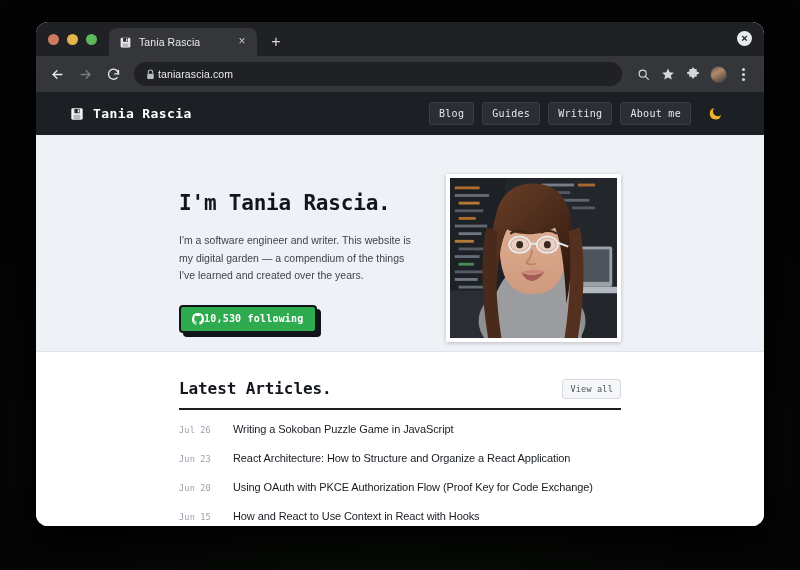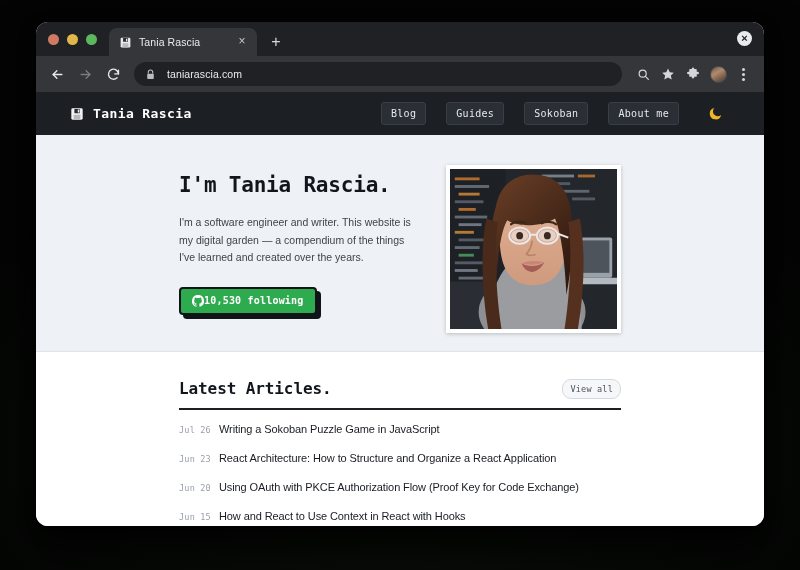--- a/index.html
+++ b/index.html
@@ -115,21 +115,21 @@
   .navbtn svg { display: block; }
   .omnibox {
     flex: 1;
     height: 24px;
     margin: 0 8px 0 6px;
     background: #202124;
     border-radius: 13px;
     display: flex;
     align-items: center;
     padding: 0 12px;
-    gap: 12px;
+    gap: 3px;
   }
   .lock { width: 9px; height: 11px; flex: 0 0 9px; }
   .url { font-size: 10.5px; color: #e8eaed; letter-spacing: .1px; }
   .tb-icons { display: flex; align-items: center; gap: 3px; }
   .tb-ico {
     width: 22px; height: 22px;
     display: flex; align-items: center; justify-content: center;
     color: #d4d6d9;
   }
   .avatar-ico {
@@ -153,21 +153,21 @@
   }
   .brand { display: flex; align-items: center; gap: 9px; }
   .brand-icon { width: 14px; height: 14px; display: block; }
   .brand-name {
     font-family: "DejaVu Sans Mono", monospace;
     font-size: 13px;
     font-weight: bold;
     color: #ffffff;
     letter-spacing: .4px;
   }
-  .site-nav { margin-left: auto; display: flex; align-items: center; gap: 20px; }
+  .site-nav { margin-left: auto; display: flex; align-items: center; gap: 8px; }
   .nav-btn {
     font-family: "DejaVu Sans Mono", monospace;
     font-size: 10px;
     color: #e6e8ea;
     background: #2a2e35;
     border: 1px solid #3a3f47;
     border-radius: 3px;
     padding: 5px 9px;
     letter-spacing: .3px;
     white-space: nowrap;
@@ -184,21 +184,21 @@
     border-bottom: 1px solid #e0e4ea;
     height: 217px;
     padding: 30px 34px 0 34px;
     display: flex;
     justify-content: center;
   }
   .hero-inner {
     width: 442px;
     display: flex;
     gap: 30px;
-    align-items: flex-start;
+    align-items: center;
   }
   .hero-text { width: 248px; padding-top: 8px; }
   .hero-title {
     font-family: "DejaVu Sans Mono", monospace;
     font-size: 21px;
     font-weight: bold;
     color: #12161c;
     letter-spacing: -0.2px;
     margin-bottom: 17px;
   }
@@ -255,28 +255,29 @@
     font-weight: bold;
     color: #12161c;
     letter-spacing: -0.1px;
   }
   .view-all {
     font-family: "DejaVu Sans Mono", monospace;
     font-size: 8.5px;
     color: #4b525c;
     background: #f6f7f9;
     border: 1px solid #d5d9df;
-    border-radius: 9px;
+    border-radius: 3px;
     padding: 4px 7px;
     letter-spacing: .2px;
   }
   .article-list { padding-top: 4px; }
   .article-row {
     display: flex;
     align-items: baseline;
+    gap: 14px;
     padding: 8.5px 0;
   }
   .article-date {
     font-family: "DejaVu Sans Mono", monospace;
     font-size: 8.5px;
     color: #9aa1ab;
     flex: 0 0 40px;
     letter-spacing: .2px;
     white-space: nowrap;
   }
@@ -384,21 +385,21 @@
             <rect x="5" y="2.2" width="6.2" height="4.8" rx=".5" fill="#2b2d30"></rect>
             <rect x="8.9" y="2.9" width="1.7" height="3.4" fill="#f2f2f3"></rect>
             <rect x="4.2" y="8.8" width="7.6" height="5.4" rx=".5" fill="#b7b9bd"></rect>
           </svg>
           <span class="brand-name">Tania Rascia</span>
         </div>
 
         <nav class="site-nav">
           <a class="nav-btn">Blog</a>
           <a class="nav-btn">Guides</a>
-          <a class="nav-btn">Sokoban</a>
+          <a class="nav-btn">Writing</a>
           <a class="nav-btn">About me</a>
           <div class="theme-toggle">
             <svg width="15" height="15" viewBox="0 0 24 24">
               <path d="M21 14.2A9.2 9.2 0 1 1 10.2 3.2a7.4 7.4 0 0 0 10.8 11z" fill="#f0b429"></path>
             </svg>
           </div>
         </nav>
       </div>
 
       <div class="hero">

